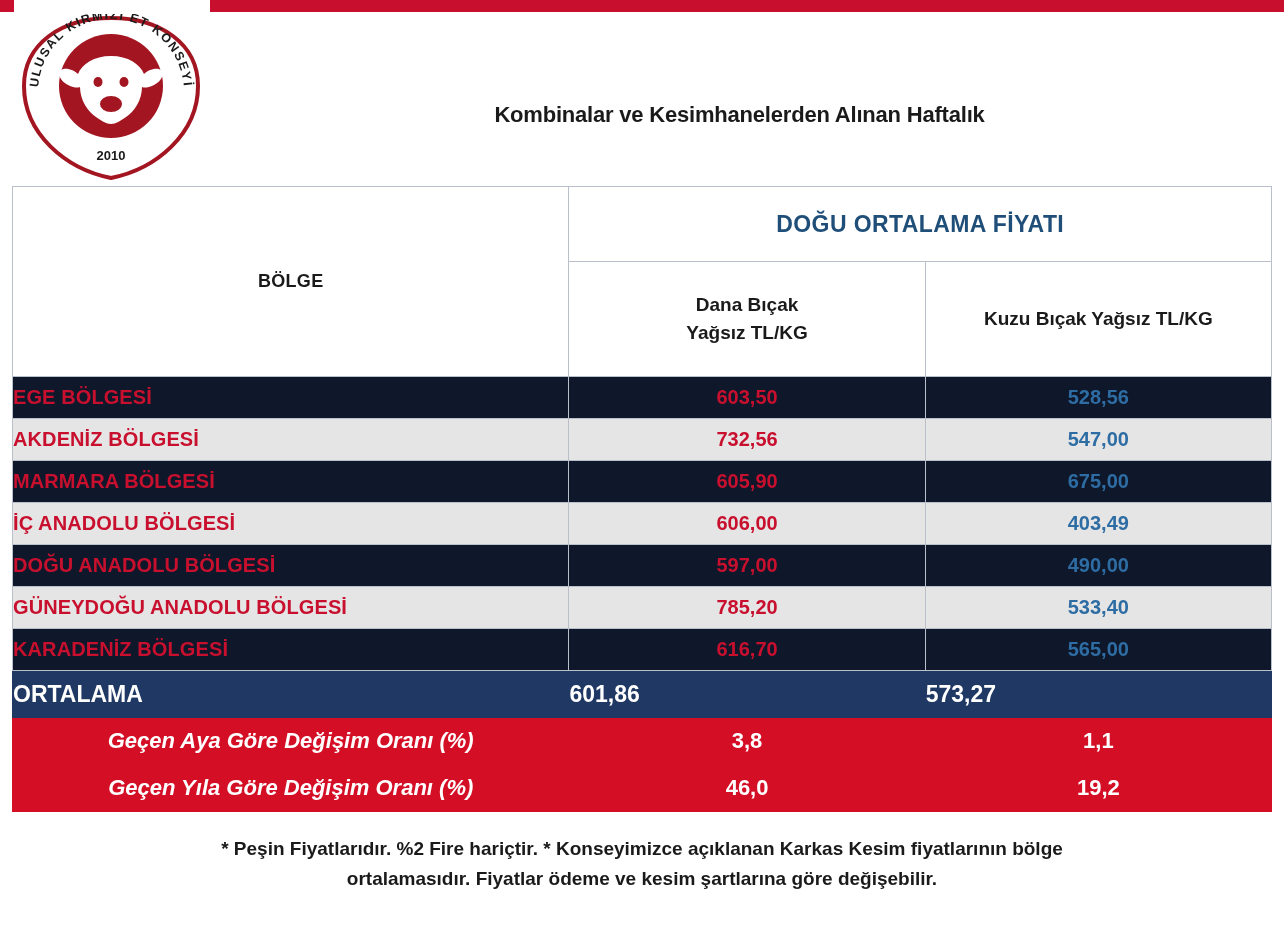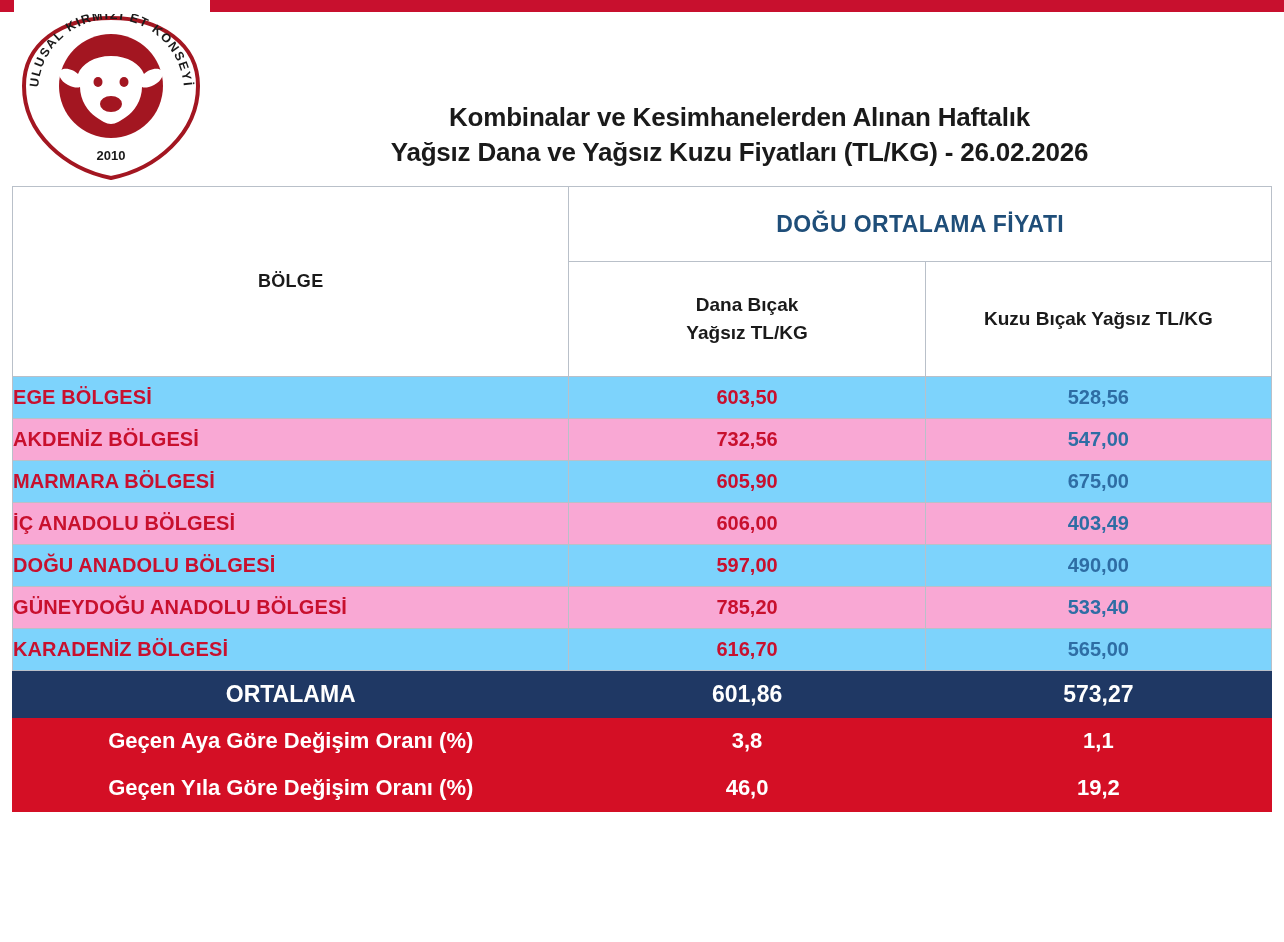--- a/index.html
+++ b/index.html
@@ -46,21 +46,21 @@
     height: 168px;
   }
   .titles {
     position: absolute;
     top: 100px;
     left: 215px;
     right: 20px;
     text-align: center;
   }
   .title-line {
-    font-size: 26px;
+    font-size: 22px;
     font-weight: bold;
     color: #1a1a1a;
     line-height: 1.35;
     letter-spacing: -0.2px;
   }
 
   table.main {
     border-collapse: collapse;
     width: 1260px;
     margin: 0 12px;
@@ -112,43 +112,44 @@
     letter-spacing: 0.1px;
   }
   td.val-dana, td.val-kuzu {
     text-align: center;
     font-size: 20px;
     font-weight: bold;
   }
   td.val-dana { color: #c8102e; }
   td.val-kuzu { color: #2e6da4; }
 
-  tr.row-alt td { background: #7dd3fc; }
-  tr.row-plain td { background: #f9a8d4; }
+  tr.row-alt td { background: #0f172a; }
+  tr.row-plain td { background: #e5e5e5; }
 
   tr.avg-row td {
     background: #1f3864;
     color: #ffffff;
     height: 46px;
     font-size: 23px;
     font-weight: bold;
-    text-align: center;
+    text-align: left;
     border-color: #1f3864;
   }
   tr.change-row td {
     background: #d40f25;
     color: #ffffff;
     height: 46px;
     font-size: 22px;
     font-weight: bold;
     text-align: center;
     border-color: #d40f25;
   }
   tr.change-row td.label {
     text-align: center;
+    font-style: italic;
   }
 
   .footnote {
     margin: 22px 40px 0 40px;
     text-align: center;
     font-size: 19px;
     font-weight: bold;
     color: #1a1a1a;
     line-height: 1.6;
   }
@@ -190,21 +191,20 @@
         </defs>
         <text font-family="Liberation Sans, sans-serif" font-size="12.5" font-weight="bold" fill="#1a1a1a" letter-spacing="1.6">
           <textPath href="#arcTop" startOffset="50%" text-anchor="middle">ULUSAL KIRMIZI ET KONSEYİ</textPath>
         </text>
         <text font-family="Liberation Sans, sans-serif" font-size="13" font-weight="bold" fill="#1a1a1a" x="95" y="146" text-anchor="middle">2010</text>
       </svg>
     </div>
 
     <div class="titles">
       <div class="title-line">Kombinalar ve Kesimhanelerden Alınan Haftalık</div>
-      <div class="title-line">Yağsız Dana ve Yağsız Kuzu Fiyatları (TL/KG) - 26.02.2026</div>
     </div>
   </div>
 
   <table class="main">
     <colgroup>
       <col class="col-region">
       <col class="col-dana">
       <col class="col-kuzu">
     </colgroup>
     <thead>
@@ -270,14 +270,18 @@
       </tr>
 
       <tr class="change-row">
         <td class="label">Geçen Yıla Göre Değişim Oranı (%)</td>
         <td>46,0</td>
         <td>19,2</td>
       </tr>
     </tbody>
   </table>
 
+  <div class="footnote">
+    <div>* Peşin Fiyatlarıdır.  %2 Fire hariçtir. * Konseyimizce açıklanan Karkas Kesim fiyatlarının bölge</div>
+    <div>ortalamasıdır. Fiyatlar  ödeme  ve kesim şartlarına göre değişebilir.</div>
+  </div>
 
 </div>
 
 </body></html>

